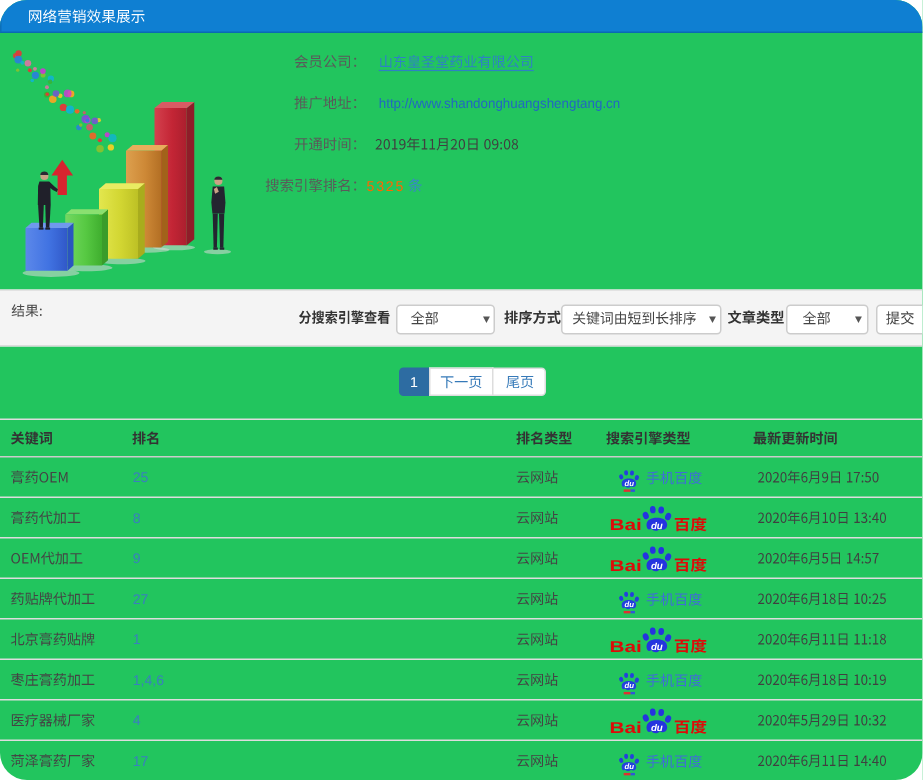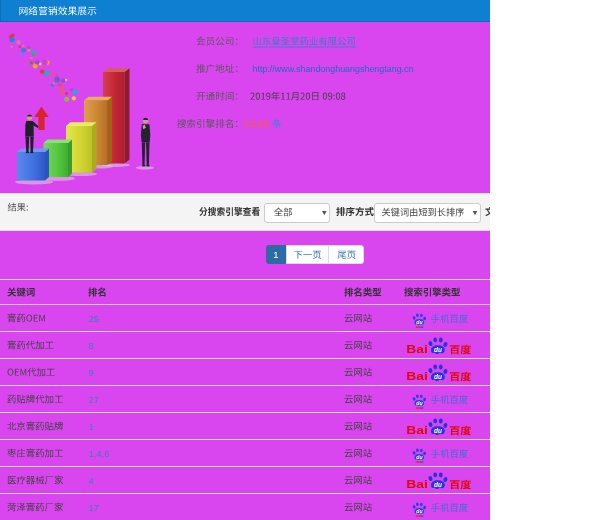--- a/index.html
+++ b/index.html
@@ -1,14 +1,14 @@
 <!DOCTYPE html>
 <html><head><meta charset="utf-8"><style>
 html,body{margin:0;padding:0;background:#fff;}
-#pg{position:relative;width:490px;height:520px;overflow:hidden;font-family:"Liberation Sans",sans-serif;background:#d946ef;}
+#pg{position:relative;width:615px;height:520px;overflow:hidden;font-family:"Liberation Sans",sans-serif;background:#22c55e;border-radius:18px;}
 .abs{position:absolute;}
 </style></head><body>
 <div id="pg">
 <div class="abs" style="left:0;top:0;width:615px;height:21px;background:#0f7fd2;border-bottom:1px solid #0a6ab3;border-left:1px solid #0c6fb8;"></div>
 <div class="abs" style="left:0;top:193px;width:615px;height:36px;background:#f4f4f4;border-top:1px solid #e2e2e2;border-bottom:1px solid #dcdcdc;"></div>
 <div class="abs" style="left:264px;top:203px;width:64px;height:18px;background:#fff;border:1px solid #ccc;border-radius:3px;"></div>
 <div class="abs" style="left:374px;top:203px;width:105px;height:18px;background:#fff;border:1px solid #ccc;border-radius:3px;"></div>
 <div class="abs" style="left:524px;top:203px;width:53px;height:18px;background:#fff;border:1px solid #ccc;border-radius:3px;"></div>
 <div class="abs" style="left:584px;top:203px;width:45px;height:18px;background:#fff;border:1px solid #ccc;border-radius:3px;"></div>
 <div class="abs" style="left:266px;top:245px;width:20px;height:19px;background:#2d6ca2;border-radius:3px 0 0 3px;"></div>

